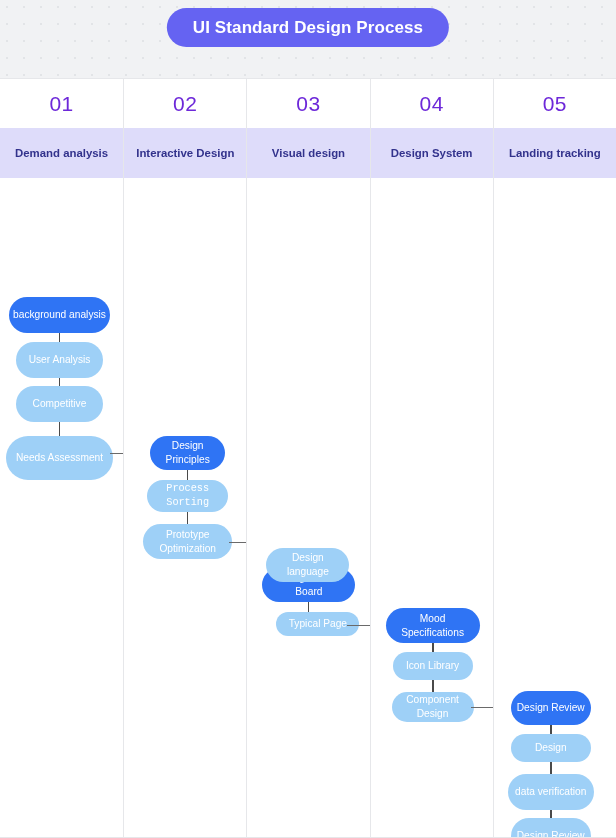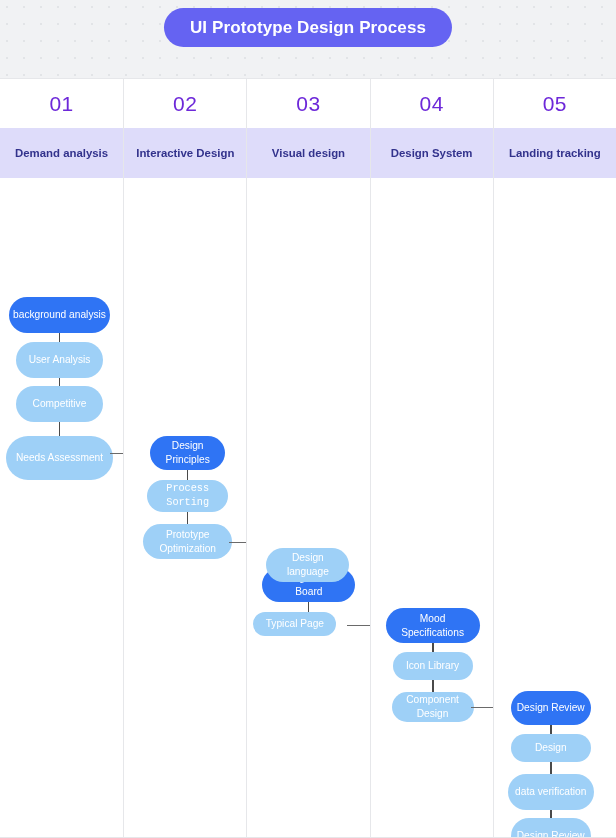--- a/index.html
+++ b/index.html
@@ -159,21 +159,21 @@
     border-bottom: 3.6px solid transparent;
     border-left: 5px solid #2b2b2b;
   }
 </style>
 </head>
 <body>
 
 <div class="canvas">
 
   <div class="title-band">
-    <div class="title-pill">UI Prototype Design Process</div>
+    <div class="title-pill">UI Standard Design Process</div>
   </div>
 
   <div class="columns">
 
     <div class="col">
       <div class="col-num">01</div>
       <div class="col-title">Demand analysis</div>
       <div class="col-body">
         <div class="node primary" style="left:9px; top:119px; width:101px; height:36px;">background analysis</div>
         <div class="vline" style="left:58.5px; top:155px; height:18px;"></div>
@@ -211,21 +211,21 @@
     <div class="col">
       <div class="col-num">03</div>
       <div class="col-title">Visual design</div>
       <div class="col-body">
         <div class="node primary" style="left:15px; top:347px; width:93px; height:34px;margin-top:43px;">Design Mood Board</div>
         <div class="vline" style="left:60.5px; top:381px; height:18px;"></div>
         <div class="varrow" style="left:57.5px; top:394px;"></div>
         <div class="node light" style="left:19px; top:370px; width:83px; height:34px;">Design language</div>
         <div class="vline" style="left:60.5px; top:424px; height:20px;"></div>
         <div class="varrow" style="left:57.5px; top:439px;"></div>
-        <div class="node light" style="left:6px; top:434px; width:83px; height:20px;">Typical Page</div>
+        <div class="node light" style="left:29px; top:434px; width:83px; height:20px;">Typical Page</div>
 
         <div class="hline" style="left:100px; top:447px; width:48px;"></div>
         <div class="harrow" style="left:145px; top:444.3px;"></div>
       </div>
     </div>
 
     <div class="col">
       <div class="col-num">04</div>
       <div class="col-title">Design System</div>
       <div class="col-body">

